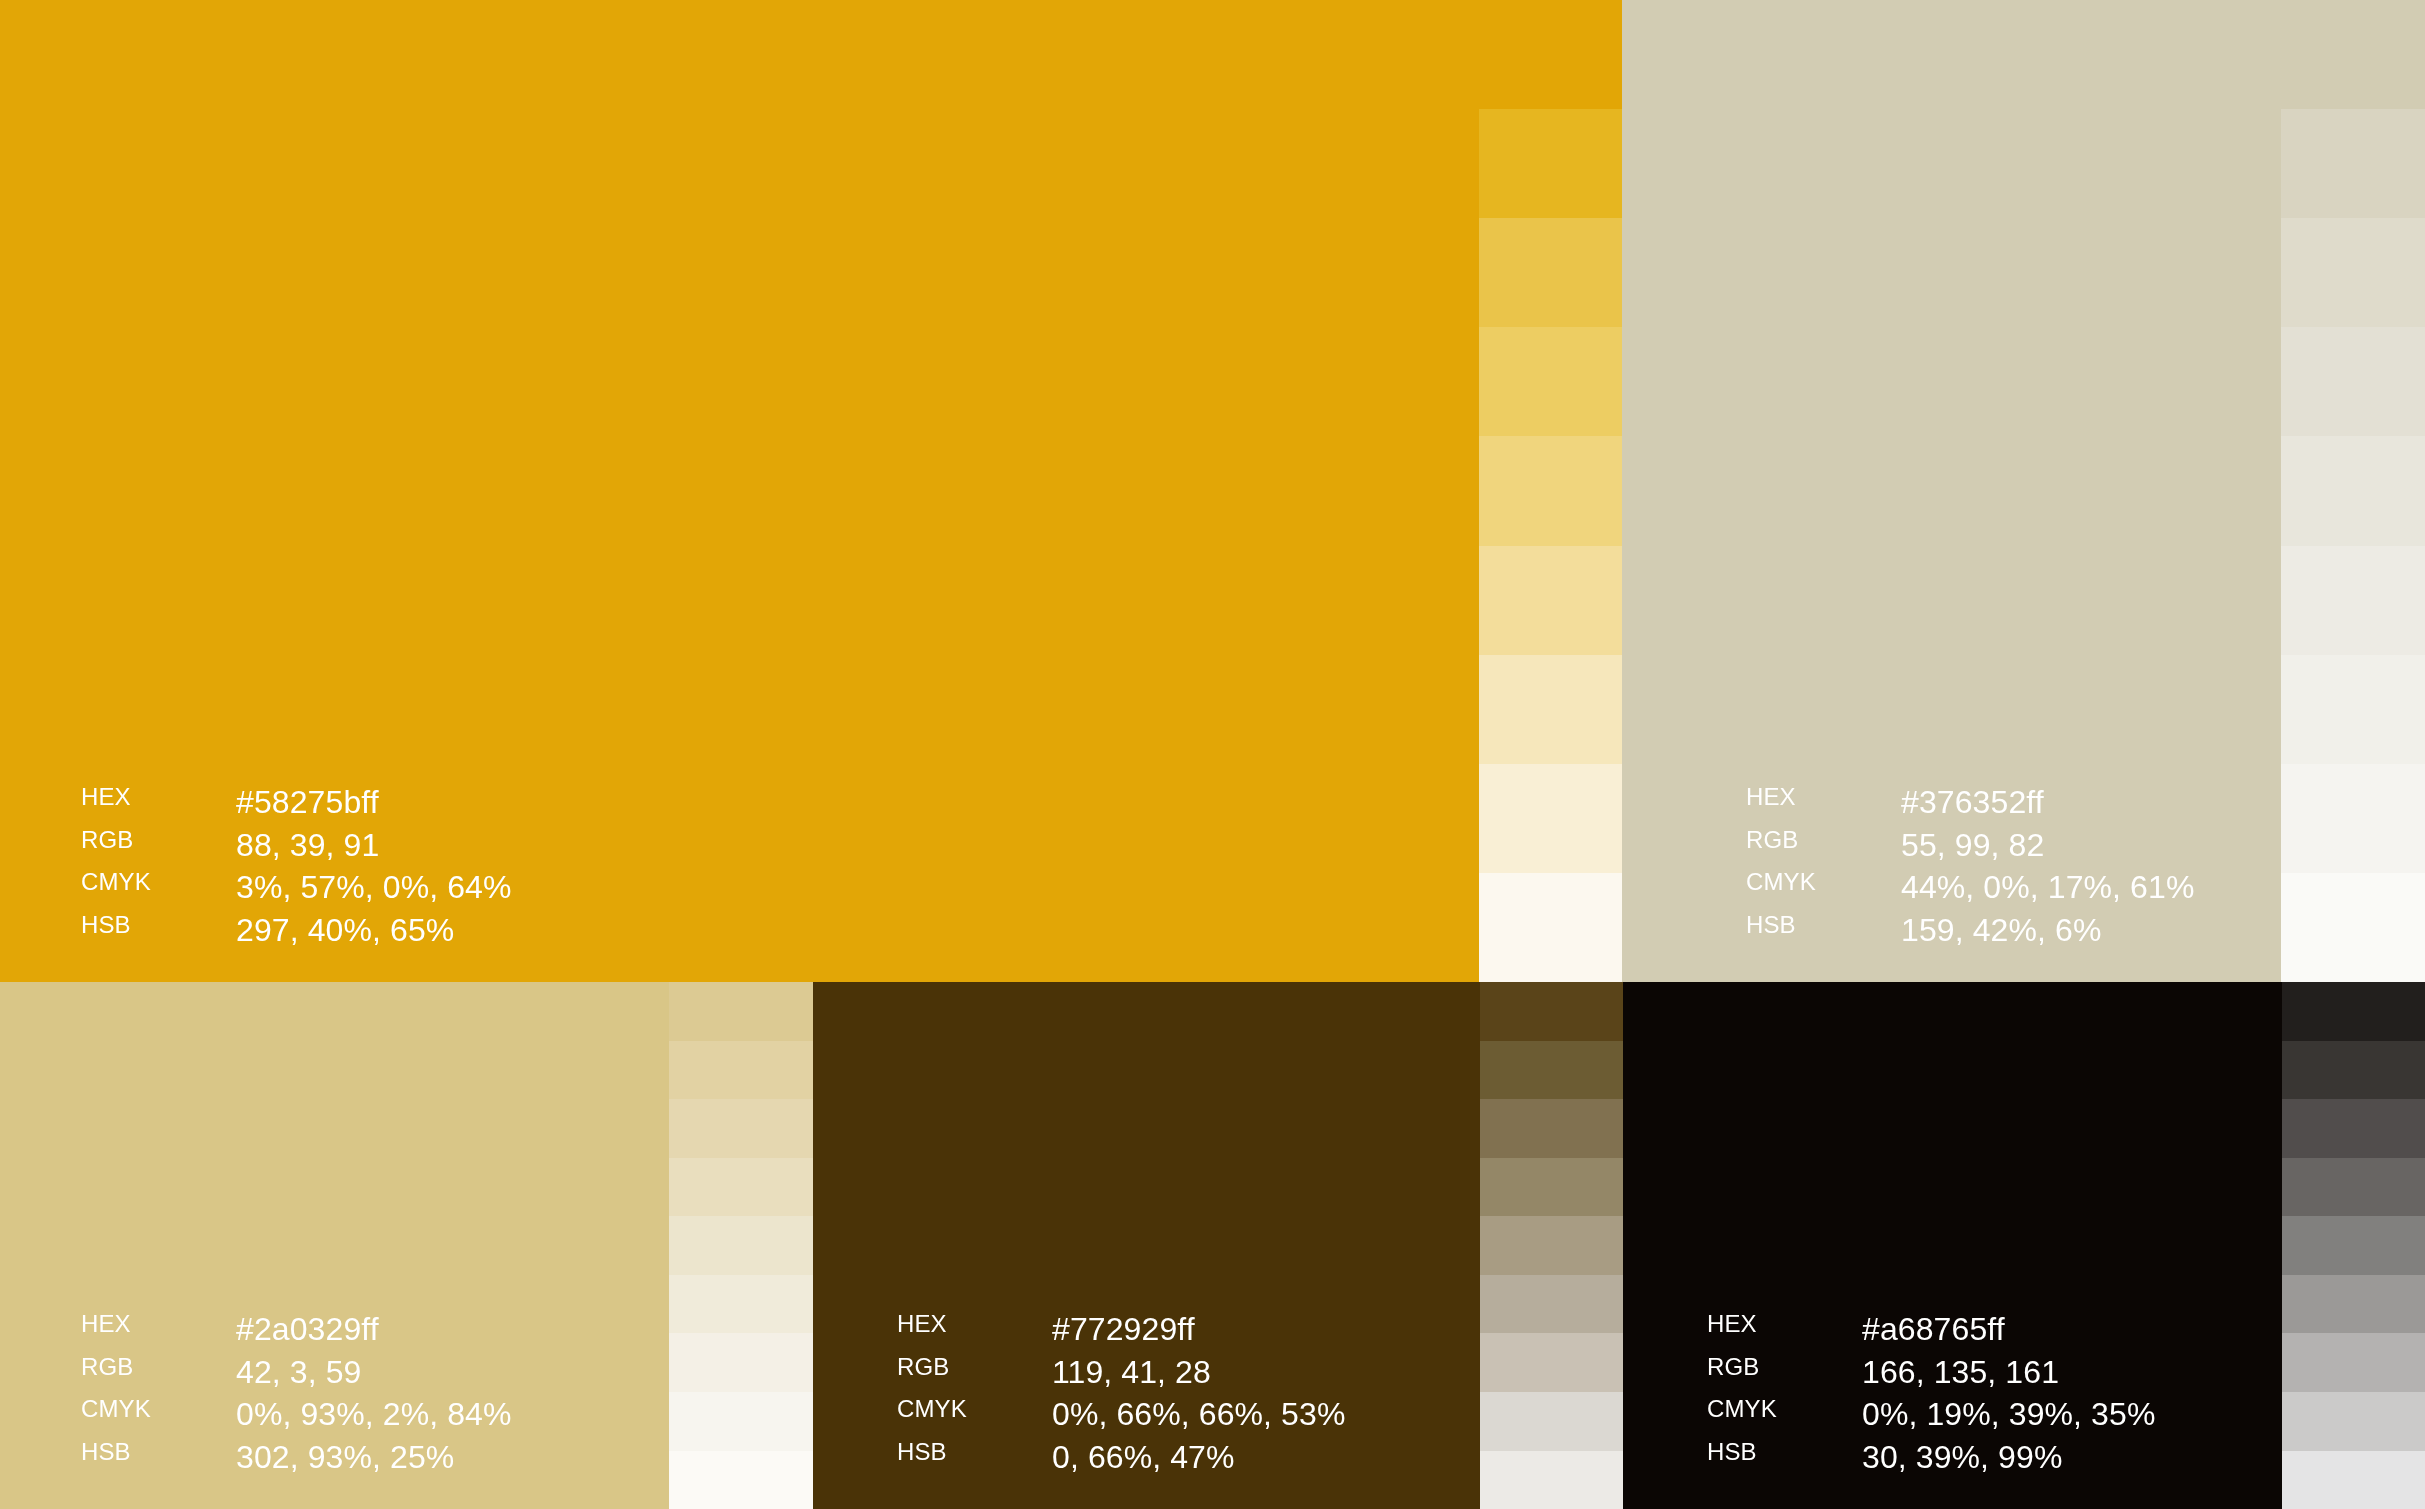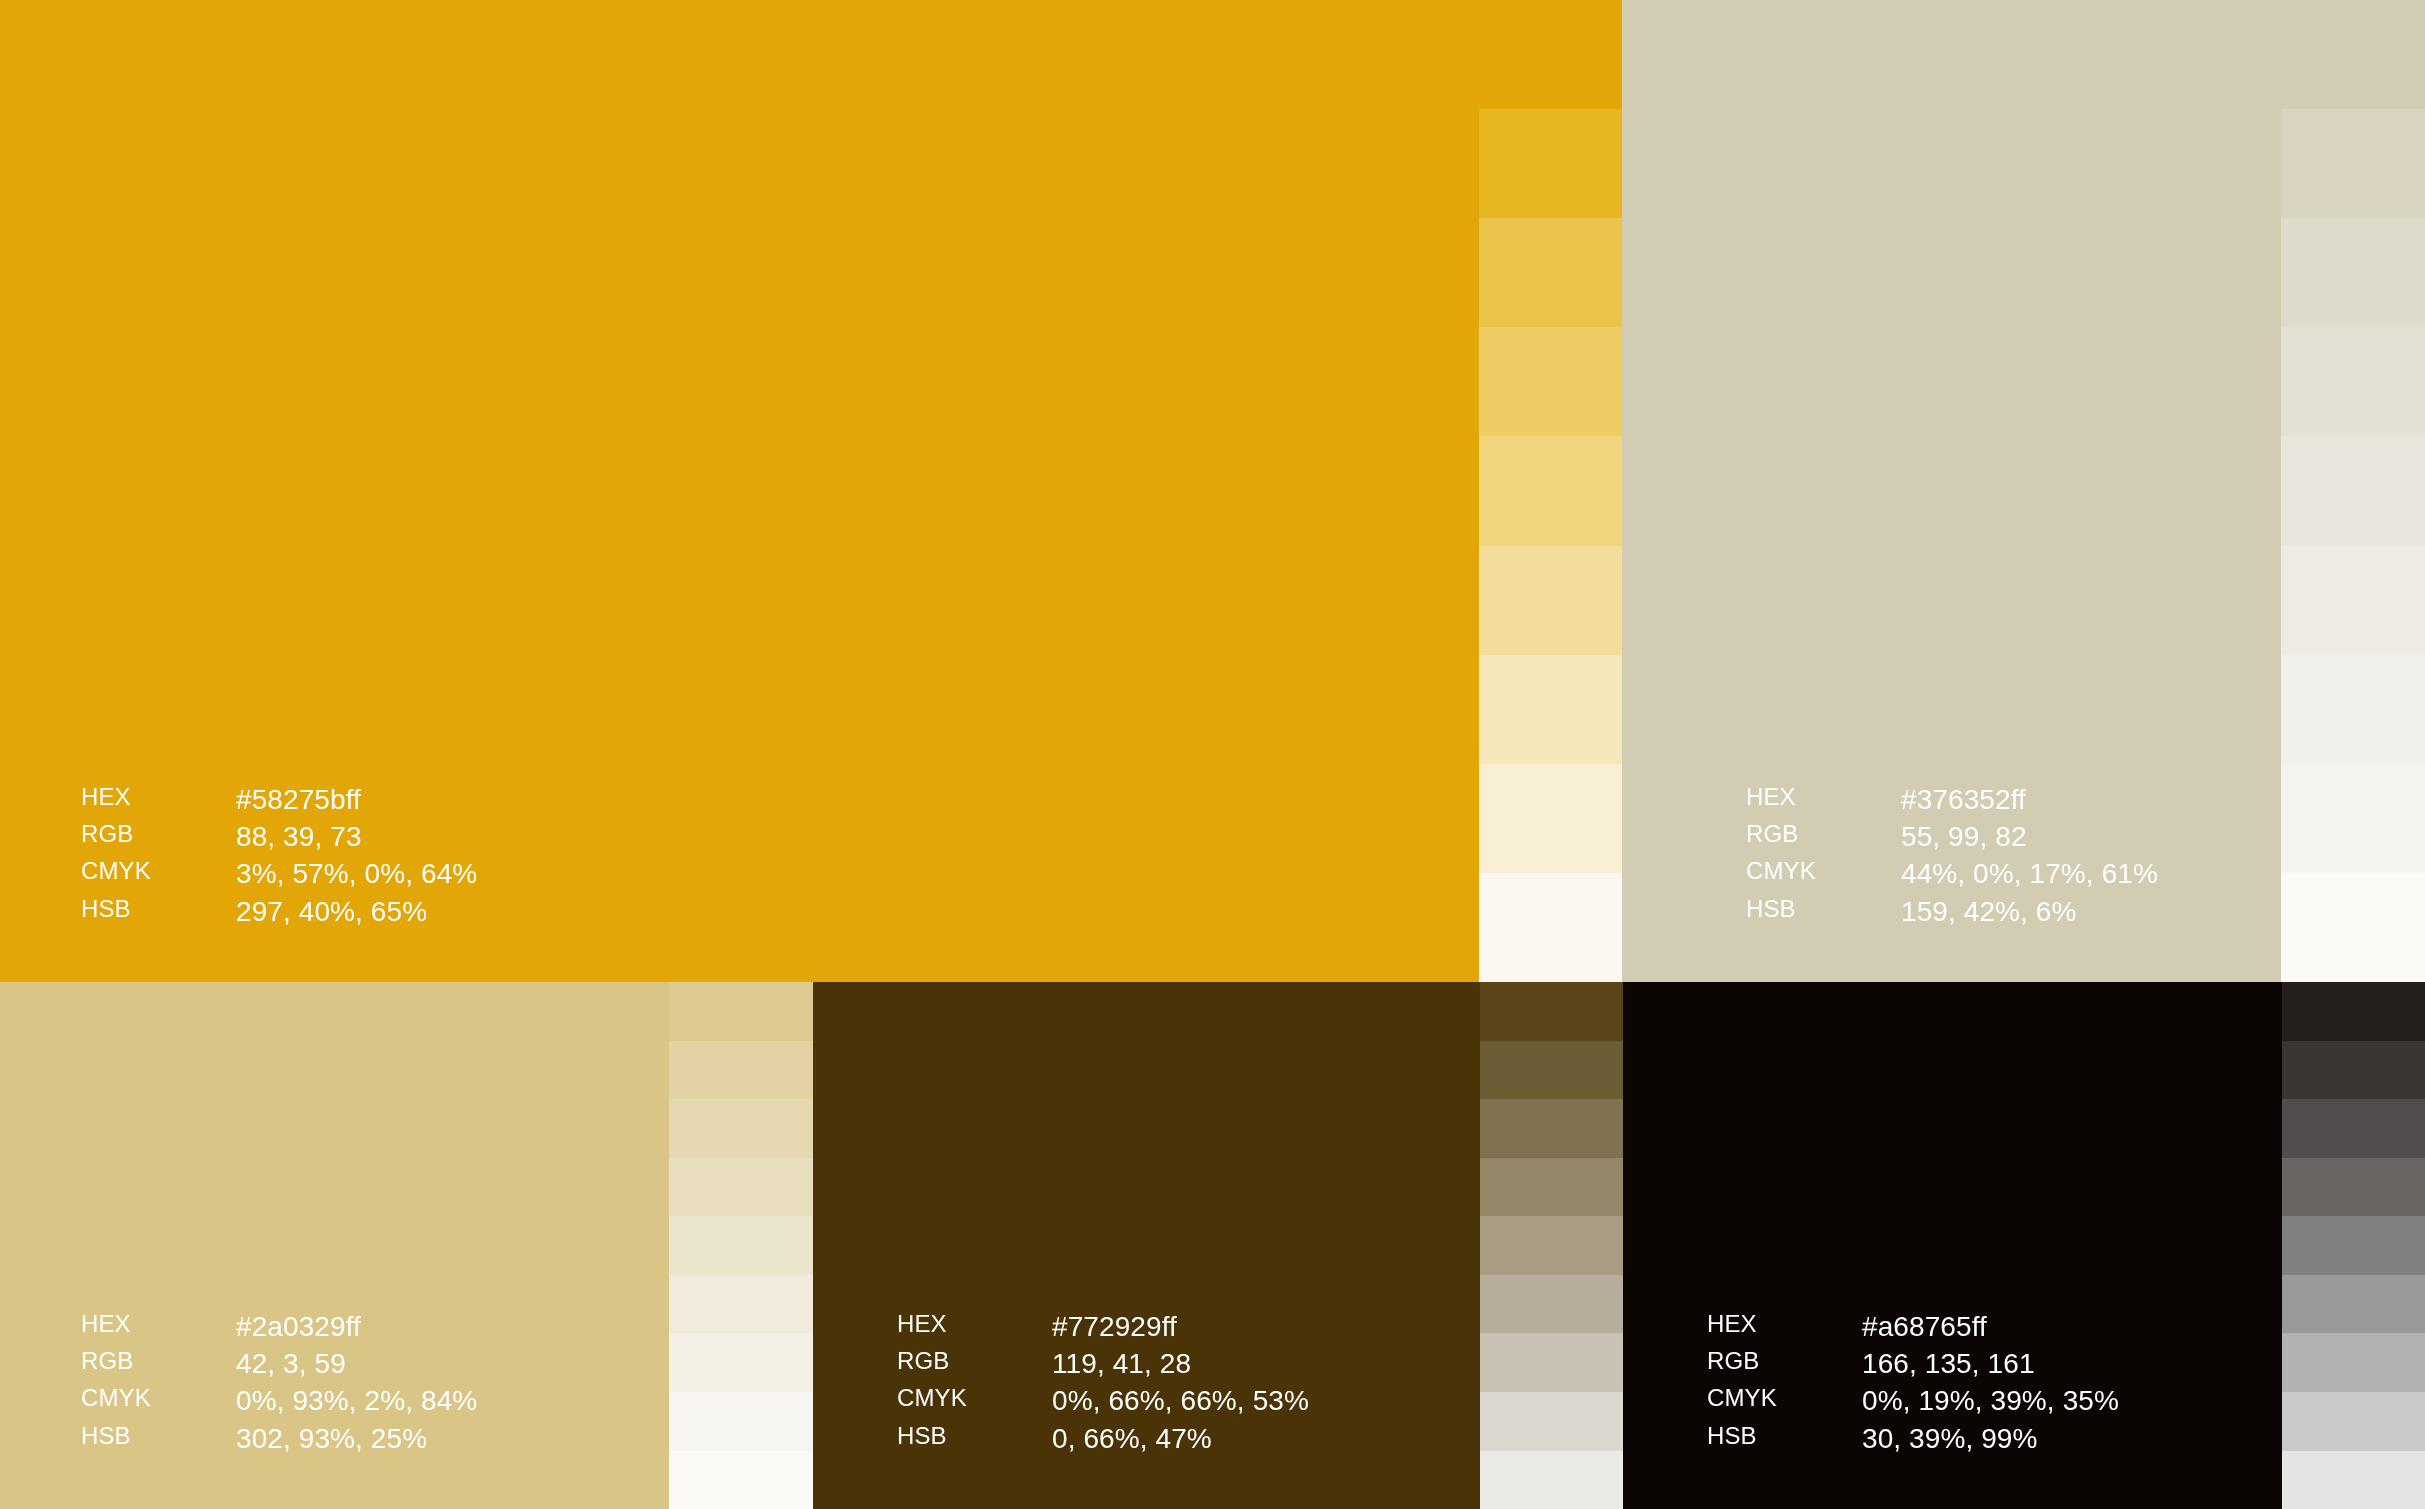--- a/index.html
+++ b/index.html
@@ -71,21 +71,21 @@
     white-space: nowrap;
     pointer-events: none;
   }
   .info-key {
     font-size: 24px;
     letter-spacing: 0.1px;
     padding-right: 6px;
     min-width: 149px;
   }
   .info-val {
-    font-size: 28px;
+    font-size: 32px;
     letter-spacing: 0.1px;
   }
 
   
   #cell-gold  .swatch-info { left: 81px;  top: 781px; }
   #cell-beige .swatch-info { left: 124px;  top: 781px; }
   
   #cell-tan   .swatch-info { left: 81px;  top: 1308px; }
   #cell-brown .swatch-info { left: 84px;  top: 1308px; }
   #cell-black .swatch-info { left: 84px;  top: 1308px; }
@@ -99,21 +99,21 @@
 <div id="palette-board">
 
   <div class="palette-row" id="row-top">
 
     <div class="swatch-cell" id="cell-gold" style="width:1622px;">
       <div class="swatch-main" style="background-color: rgb(226, 166, 6);">
         <div class="swatch-info" style="color: rgb(255, 255, 255);">
           <span class="info-key">HEX</span>
           <span class="info-val">#58275bff</span>
           <span class="info-key">RGB</span>
-          <span class="info-val">88, 39, 73</span>
+          <span class="info-val">88, 39, 91</span>
           <span class="info-key">CMYK</span>
           <span class="info-val">3%, 57%, 0%, 64%</span>
           <span class="info-key">HSB</span>
           <span class="info-val">297, 40%, 65%</span>
         </div>
       </div>
       <div class="tint-ladder" style="width:143px;">
           <div class="tint-band" style="background-color: rgb(226, 166, 6);"></div>
           <div class="tint-band" style="background-color: rgb(230, 182, 32);"></div>
           <div class="tint-band" style="background-color: rgb(234, 196, 74);"></div>

